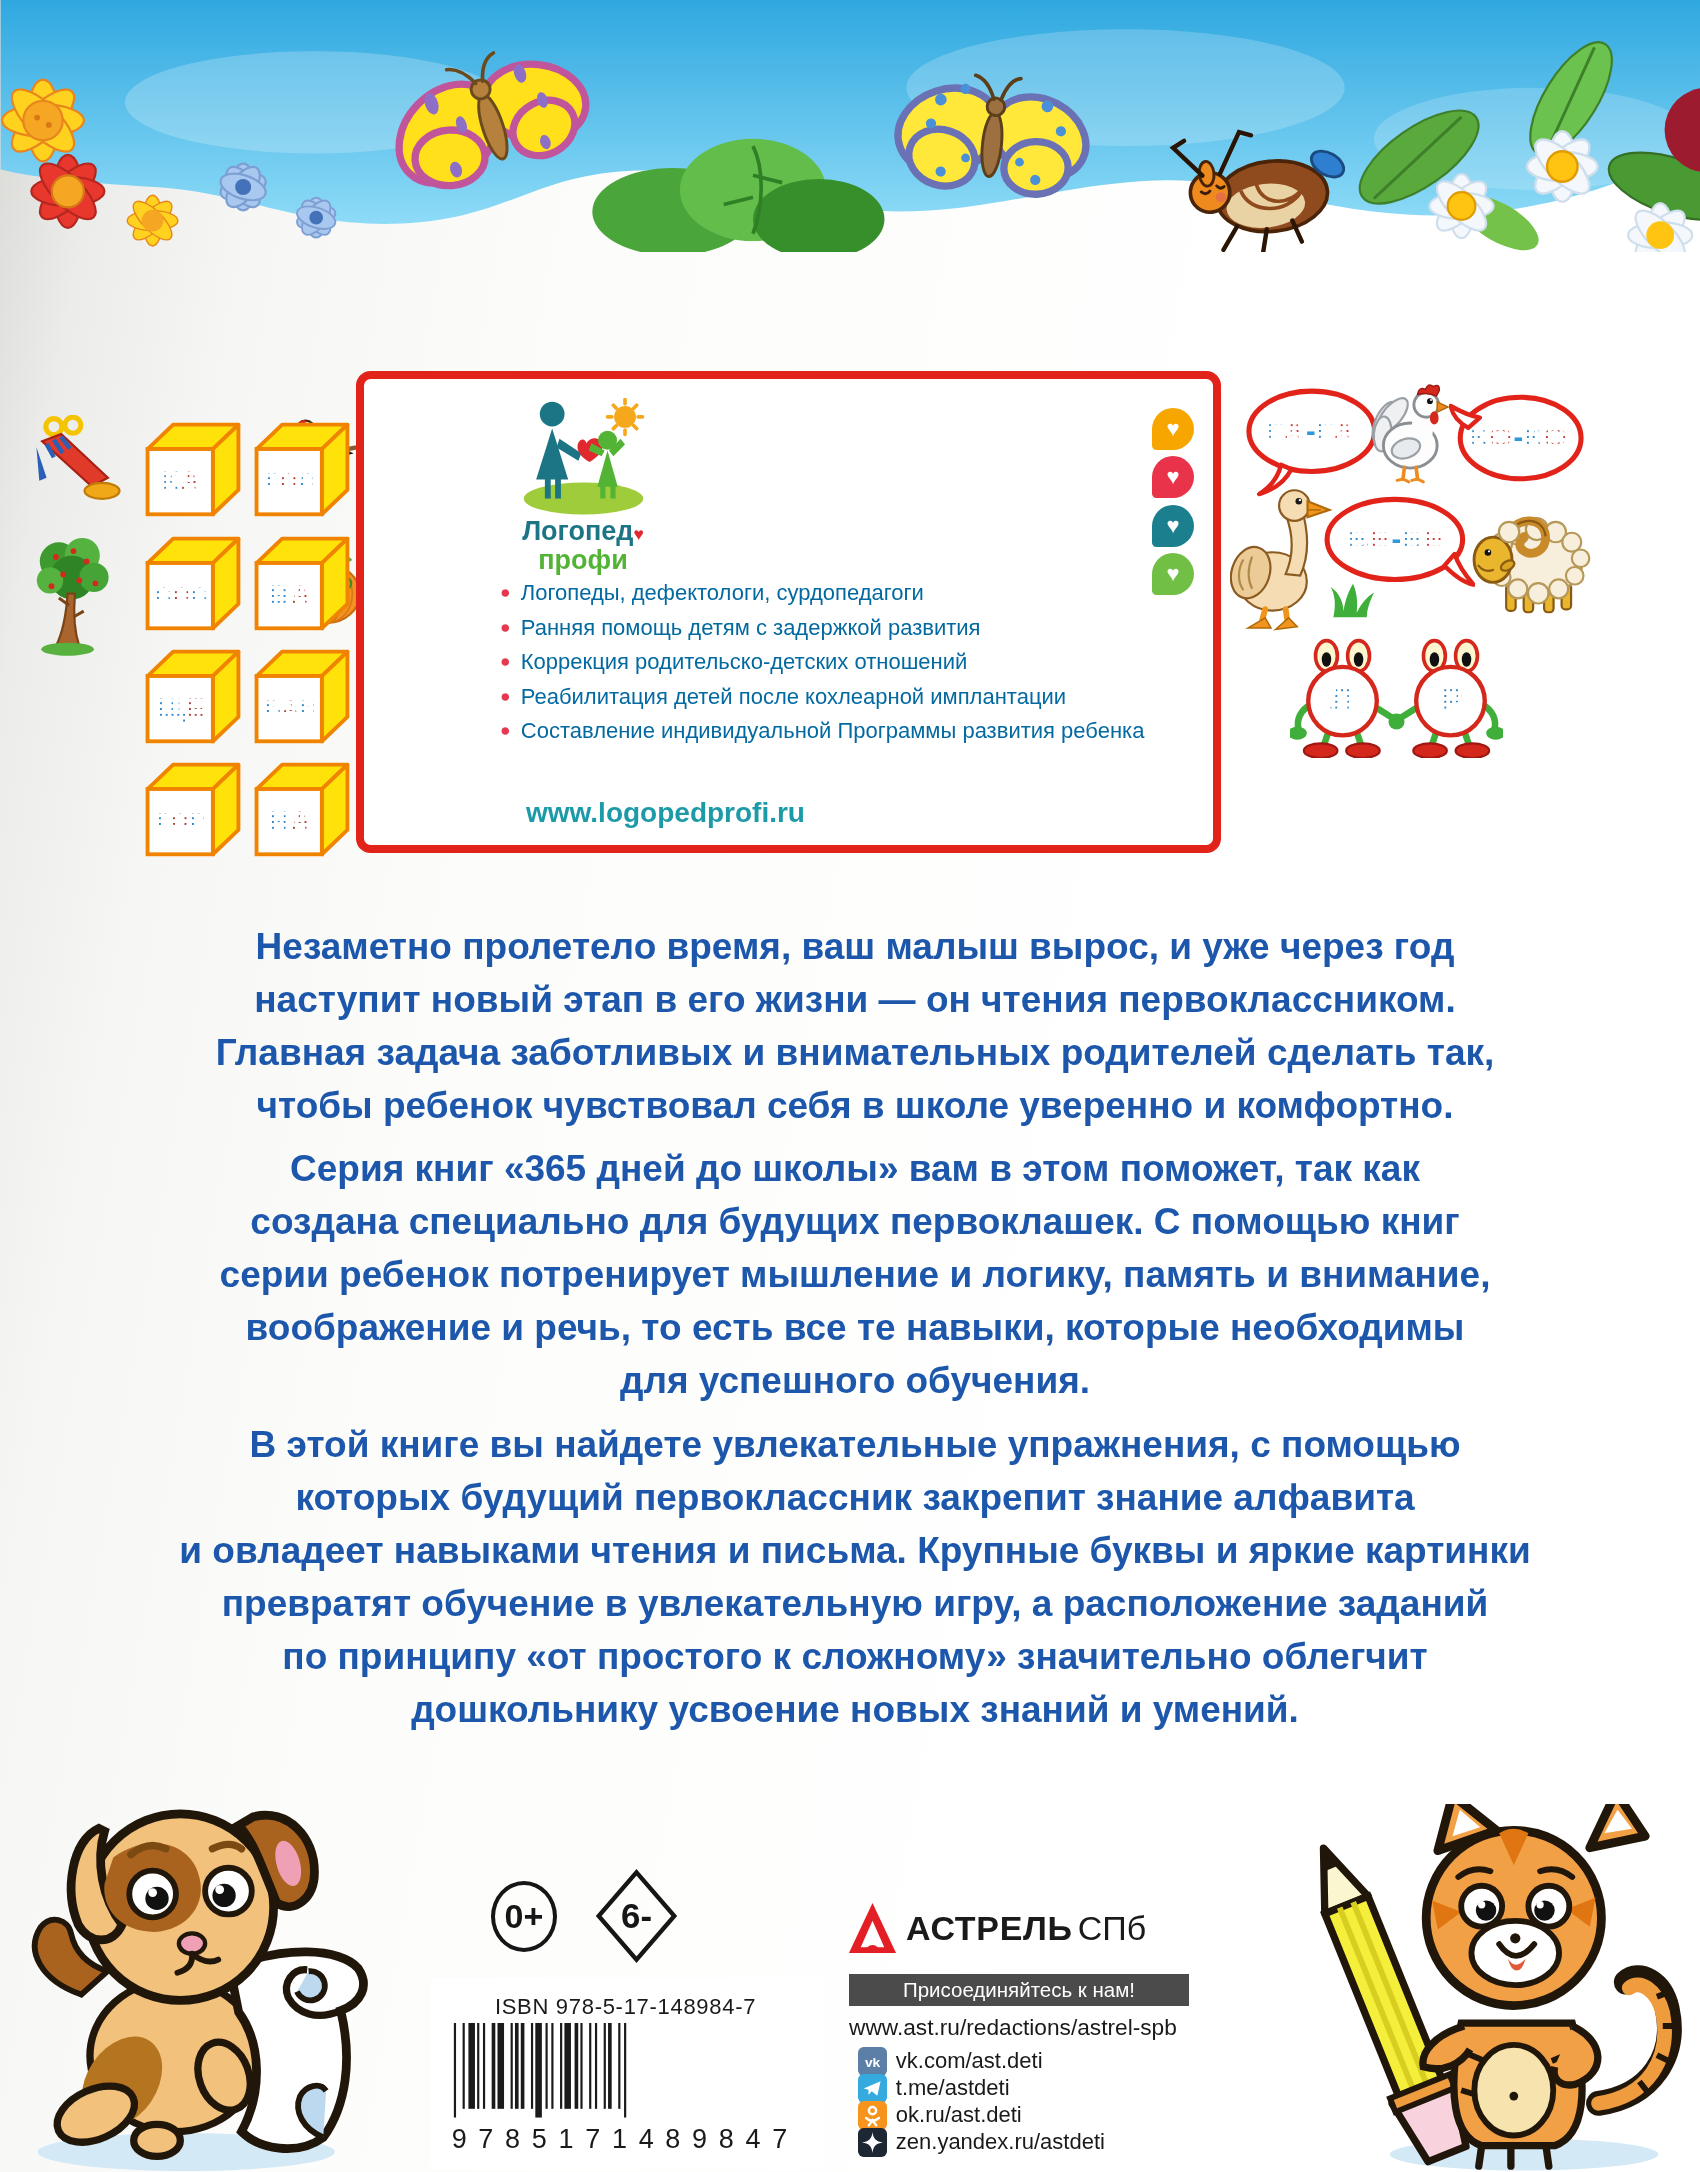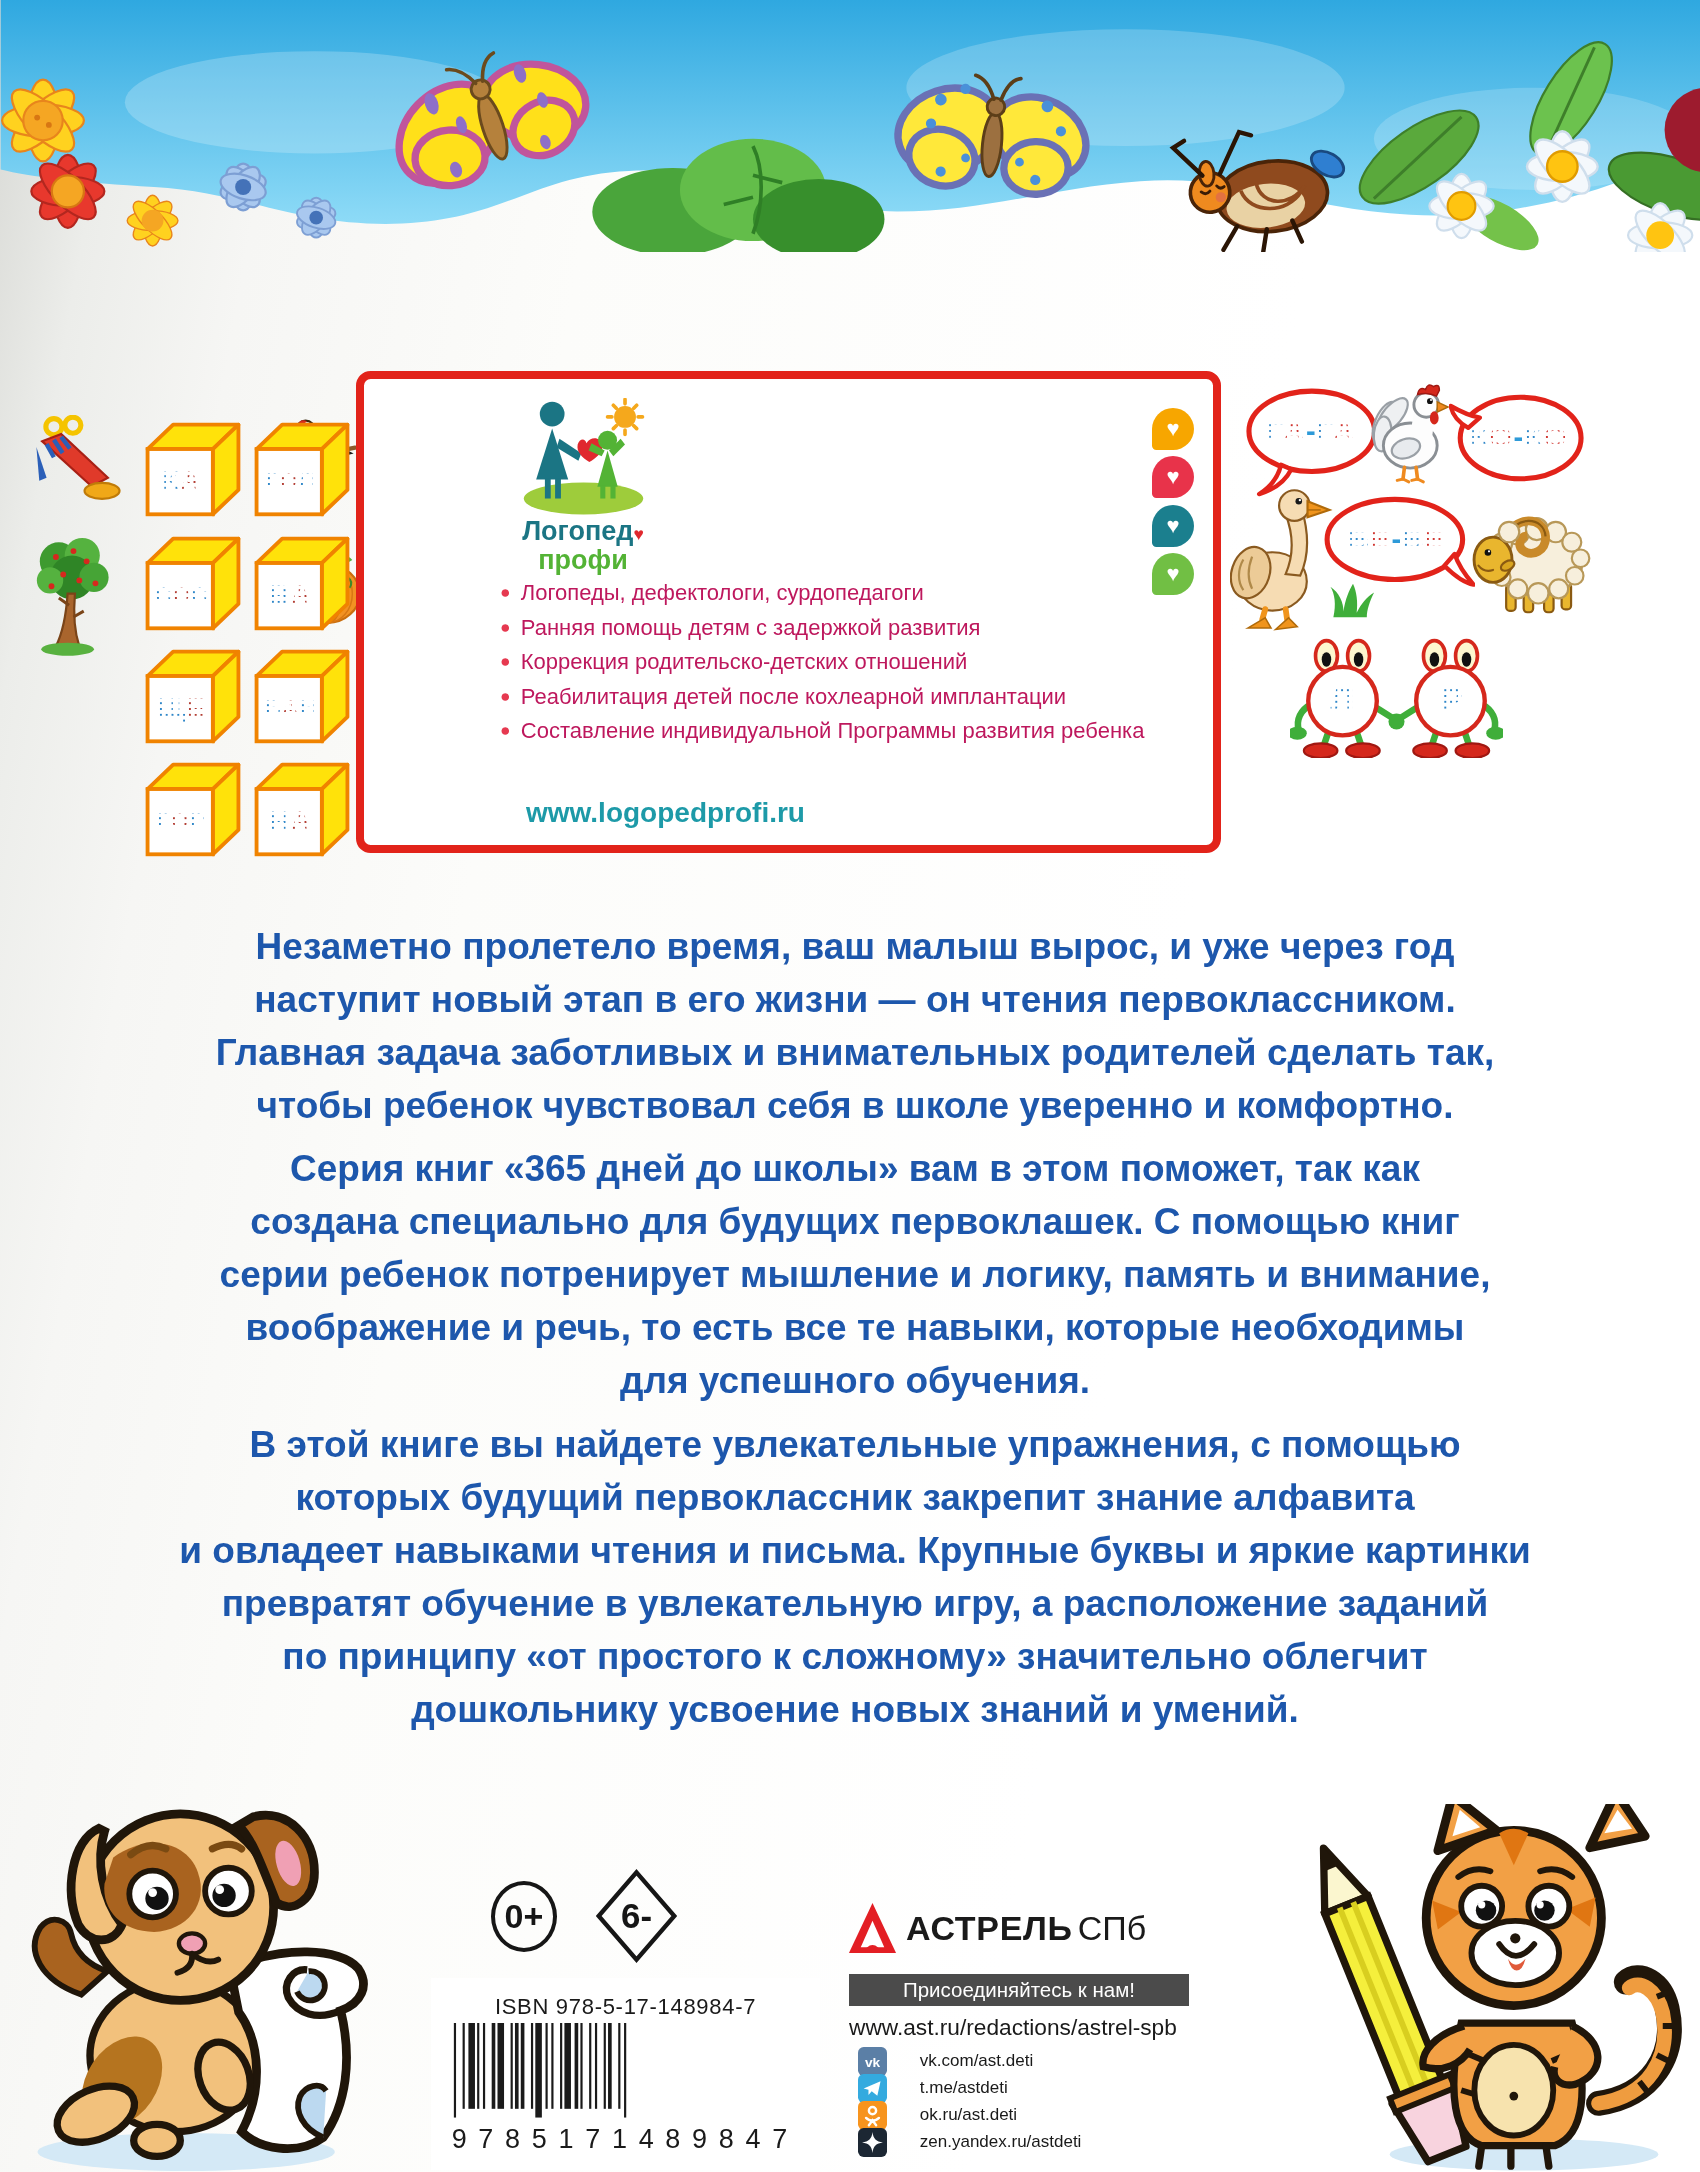--- a/index.html
+++ b/index.html
@@ -34,21 +34,21 @@
   }
   #logo-word{position:absolute;left:146px;top:133px;width:146px;text-align:center;line-height:1.0;}
   #logo-word .l1{font-size:27px;font-weight:700;color:#1b7584;margin-top:6px;}
   #logo-word .l1 .hrt{color:#e0282e;font-size:17.5px;}
   #logo-word .l2{font-size:27px;font-weight:800;color:#53b335;margin-top:1.5px;}
   #center-titles{position:absolute;left:309px;top:64px;line-height:1.1;}
   #center-titles .t1{font-size:32px;font-weight:700;color:#1b7584;}
   #center-titles .t2{font-size:20px;font-weight:700;color:#29262b;margin-top:5.8px;}
   #center-titles .t3{font-size:25.6px;font-weight:700;color:#1b7584;margin-top:4.4px;}
   #bullets{position:absolute;left:136px;top:196px;width:658px;list-style:none;margin:0;padding:0;}
-  #bullets li{font-size:22px;line-height:34px;color:#be185d;font-weight:500;}
+  #bullets li{font-size:22px;line-height:34px;color:#0369a1;font-weight:500;}
   #bullets li::before{content:"●";color:#e63950;font-size:17.5px;margin-right:10.2px;vertical-align:1.5px;}
   #website{position:absolute;left:75px;top:418px;width:453px;text-align:center;
     font-size:28px;font-weight:700;color:#1d9aa8;}
   .heart-tile{position:absolute;left:788px;width:42px;height:42px;border-radius:50% 50% 50% 4.4px;
     display:flex;align-items:center;justify-content:center;color:#fff;font-size:22px;}
   
   .bubble-letters{position:absolute;text-align:center;font-size:29px;letter-spacing:1.5px;}
   
   .para{position:absolute;left:124px;width:1462px;text-align:center;
     color:#1d57ac;font-weight:700;font-size:37px;line-height:53px;white-space:pre-line;}
@@ -63,21 +63,21 @@
     font-size:22px;color:#1a1a1a;font-weight:500;letter-spacing:0.7px;}
   #barcode-digits{position:absolute;left:7.3px;top:146px;width:374px;text-align:center;
     font-size:27px;color:#1a1a1a;letter-spacing:11.7px;}
   #publisher{position:absolute;left:906px;top:1909px;font-size:34px;color:#1a1a1a;}
   #publisher .bold{font-weight:800;letter-spacing:0.7px;}
   #publisher .reg{font-weight:400;margin-left:5px;}
   #join-banner{position:absolute;left:849px;top:1974px;width:340px;height:32px;background:#4b4b4b;
     color:#fff;font-size:20.5px;font-weight:500;display:flex;align-items:center;justify-content:center;}
   #site-line{position:absolute;left:849px;top:2014px;font-size:22.7px;color:#1a1a1a;}
   .social-row{position:absolute;left:849px;height:28px;display:flex;align-items:center;gap:8.8px;padding-left:9px;}
-  .social-row .lbl{font-size:17px;color:#1a1a1a;margin-left:24px;}
+  .social-row .lbl{font-size:22px;color:#1a1a1a;}
 </style>
 </head>
 <body>
 
 <div id="canvas">
 
   <svg class="abs" style="left:0;top:0" width="1701" height="252" viewBox="0 0 2327 345">
     <defs>
       <linearGradient id="sky" x1="0" y1="0" x2="0" y2="1">
         <stop offset="0" stop-color="#2fa8e0"></stop>

